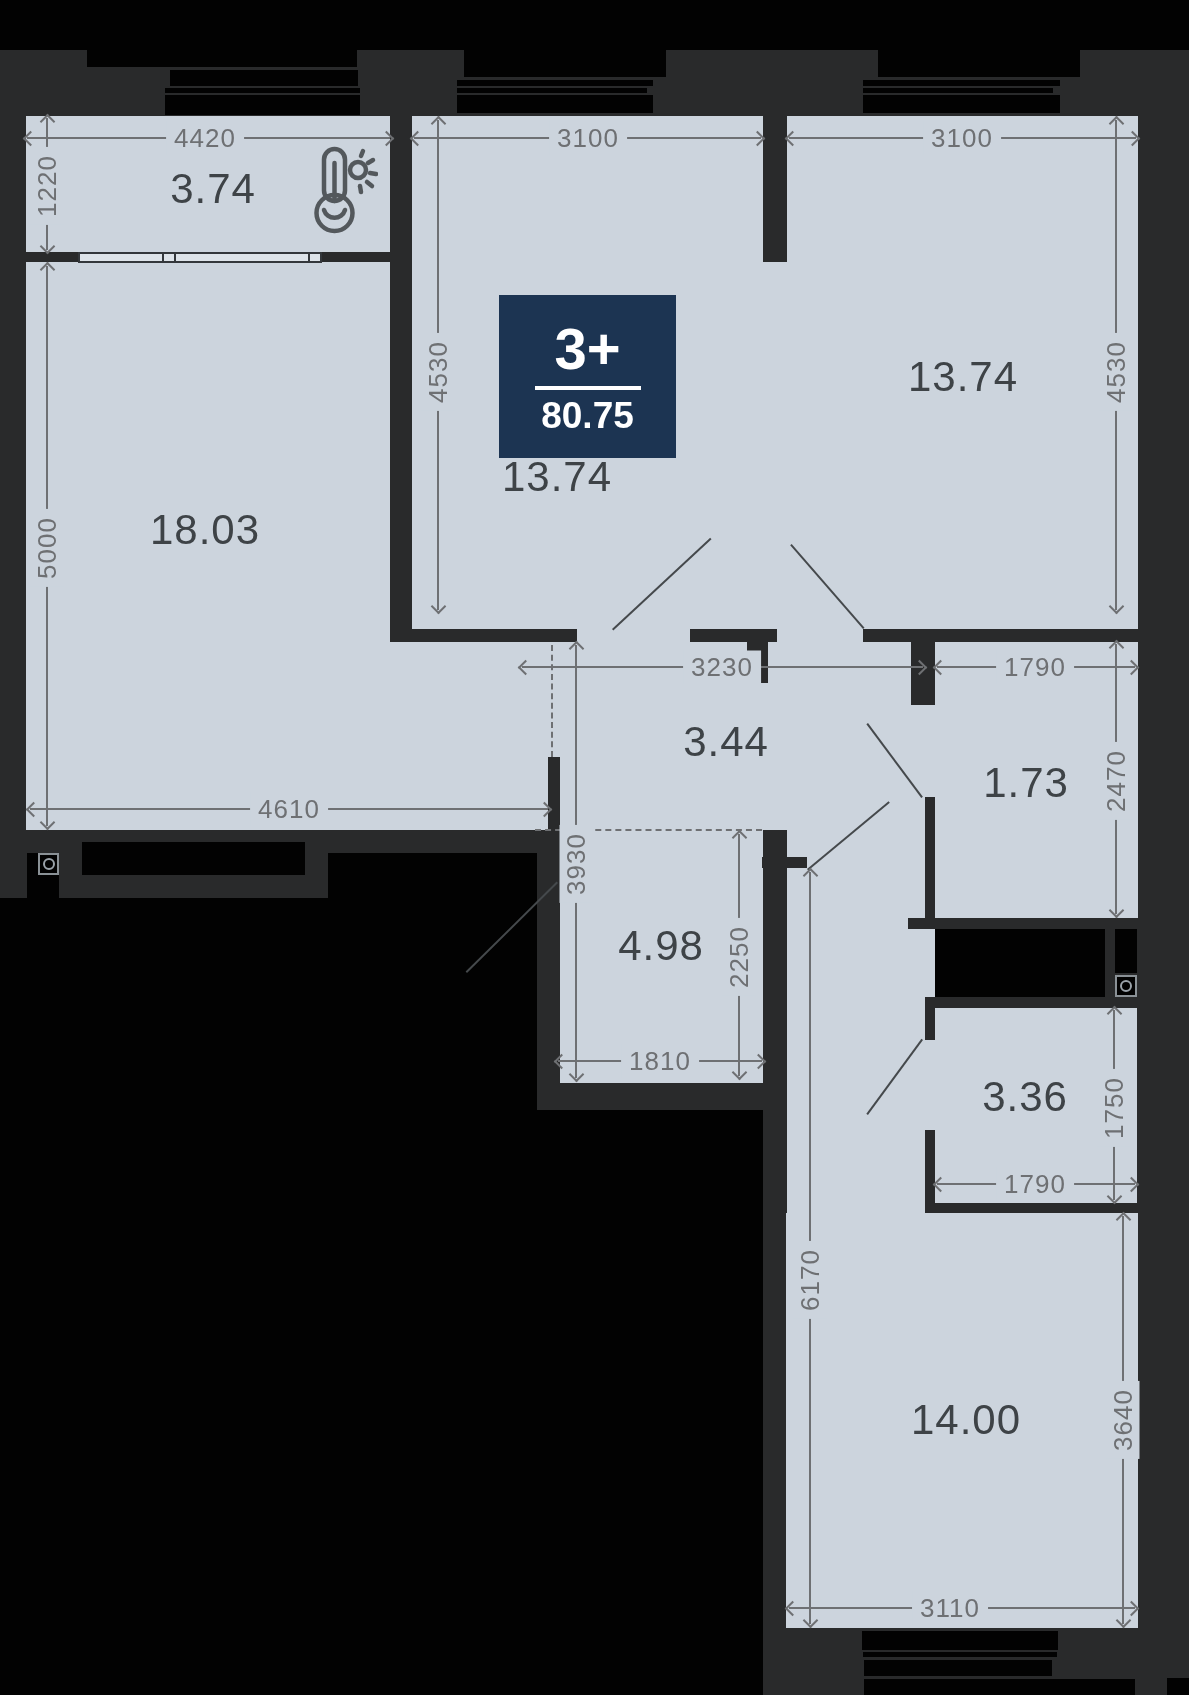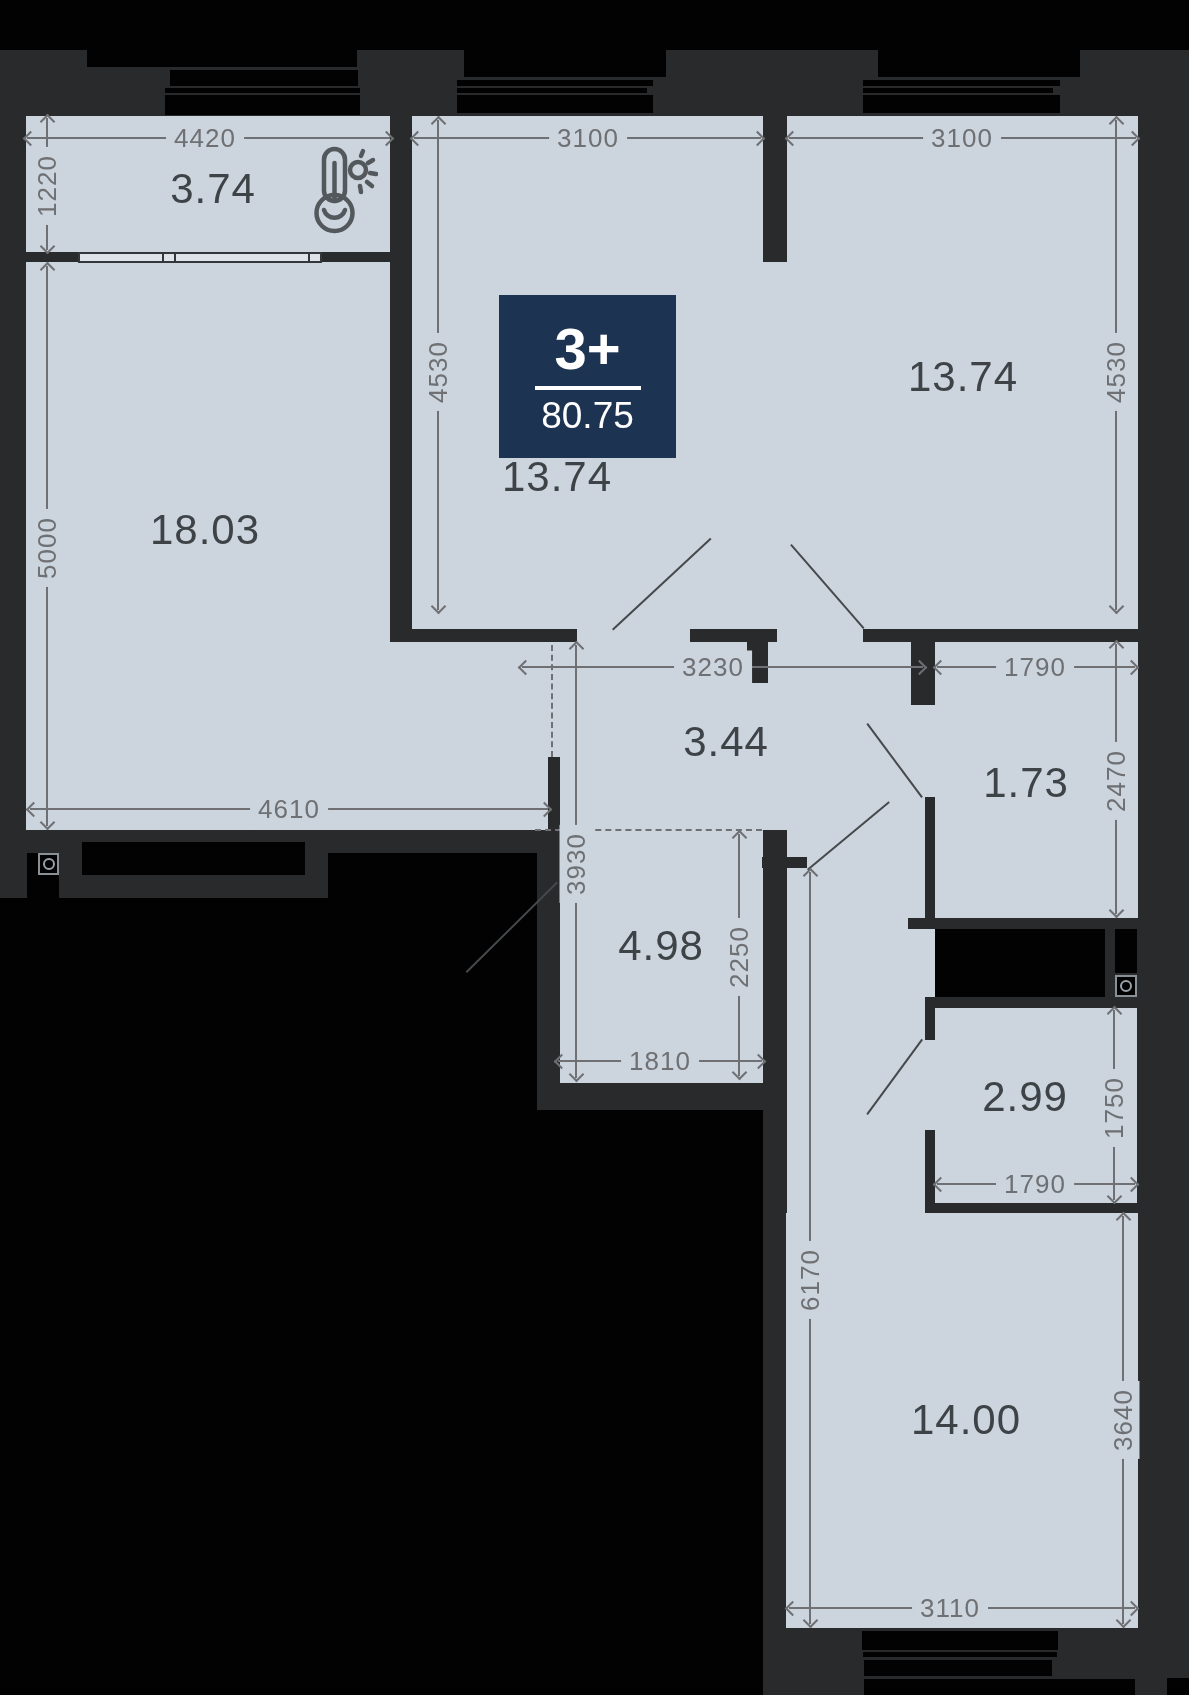--- a/index.html
+++ b/index.html
@@ -34,21 +34,21 @@
   .dim.h .dlabel{transform:translate(-50%,-50%);top:-1px;}
   .dim.v .dlabel{transform:translate(-50%,-50%) rotate(-90deg);left:-1px;}
   
   .area{position:absolute;color:var(--area);font-size:42px;letter-spacing:1px;
      transform:translate(-50%,-50%);white-space:nowrap;}
   
   .badge{position:absolute;left:499px;top:295px;width:177px;height:163px;background:var(--badge);
      display:flex;flex-direction:column;align-items:center;justify-content:center;color:#fff;}
   .badge .rooms{font-size:58px;font-weight:bold;line-height:1;}
   .badge .rule{width:106px;height:4px;background:#fff;margin:8px 0 7px 0;}
-  .badge .total{font-size:37px;font-weight:normal;line-height:1;}
+  .badge .total{font-size:37px;font-weight:bold;line-height:1;}
   
   .door{position:absolute;height:0;border-top:2px solid var(--door);transform-origin:0 0;}
   .dash-v{position:absolute;width:0;border-left:2px dashed var(--dim);}
   .dash-h{position:absolute;height:0;border-top:2px dashed var(--dim);}
   .window{position:absolute;background:#dde3e9;border:2px solid #33373b;box-sizing:border-box;}
   .wtick{position:absolute;top:0;bottom:0;width:2px;background:#33373b;}
   .circ{position:absolute;border:2px solid #9aa2a9;border-radius:50%;box-sizing:border-box;}
   .appsq{position:absolute;border:2px solid #8a9196;box-sizing:border-box;background:var(--blk);}
 </style>
 </head>
@@ -154,21 +154,21 @@
   <div class="dim h" style="left:414px;top:137px;width:347px">
     <span class="dlabel" style="left:174px">3100</span>
     </div>
   <div class="dim h" style="left:789px;top:137px;width:347px">
     <span class="dlabel" style="left:173px">3100</span>
     </div>
   <div class="dim h" style="left:30px;top:808px;width:518px">
     <span class="dlabel" style="left:259px">4610</span>
     </div>
   <div class="dim h" style="left:522px;top:666px;width:401px">
-    <span class="dlabel" style="left:191px">3230</span>
+    <span class="dlabel" style="left:200px">3230</span>
     </div>
   <div class="dim h" style="left:937px;top:666px;width:198px">
     <span class="dlabel" style="left:98px">1790</span>
     </div>
   <div class="dim h" style="left:558px;top:1060px;width:204px">
     <span class="dlabel" style="left:102px">1810</span>
     </div>
   <div class="dim h" style="left:937px;top:1183px;width:198px">
     <span class="dlabel" style="left:98px">1790</span>
     </div>
@@ -207,21 +207,21 @@
     <span class="dlabel" style="top:204px">3640</span>
     </div>
 
   <div class="area" style="left:213px;top:189px">3.74</div>
   <div class="area" style="left:205px;top:530px">18.03</div>
   <div class="area" style="left:557px;top:477px">13.74</div>
   <div class="area" style="left:963px;top:377px">13.74</div>
   <div class="area" style="left:726px;top:742px">3.44</div>
   <div class="area" style="left:1026px;top:783px">1.73</div>
   <div class="area" style="left:661px;top:946px">4.98</div>
-  <div class="area" style="left:1025px;top:1097px">2.99</div>
+  <div class="area" style="left:1025px;top:1097px">3.36</div>
   <div class="area" style="left:966px;top:1420px">14.00</div>
 
   <div class="badge">
     <div class="rooms">3+</div>
     <div class="rule"></div>
     <div class="total">80.75</div>
   </div>
 
 </div>
 

